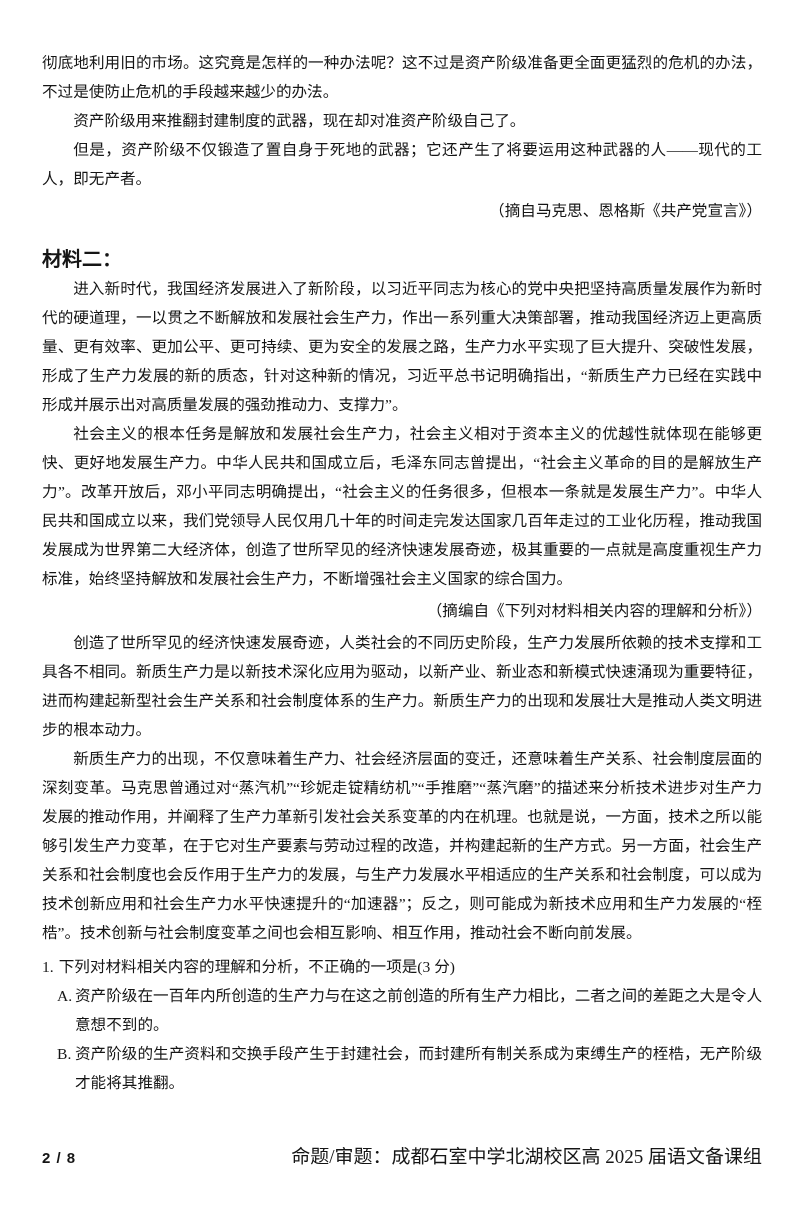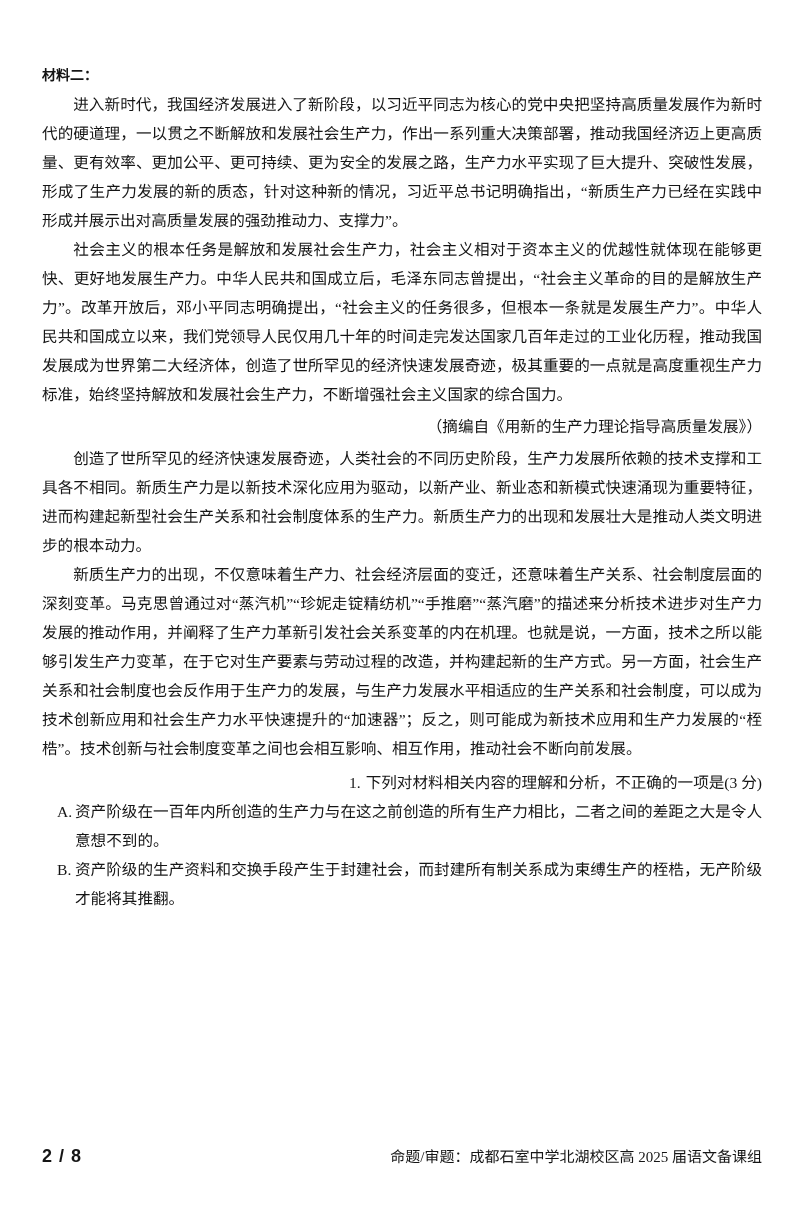--- a/index.html
+++ b/index.html
@@ -28,28 +28,28 @@
     text-align: justify;
     text-indent: 2em;
   }
   .no-indent { text-indent: 0; }
   .citation {
     text-align: right;
     margin-top: 3px;
     margin-bottom: 3px;
   }
   .mat-heading {
-    margin: 13px 0 0 0;
-    font-size: 14px;
+    margin: 20px 0 0 0;
+    font-size: 20px;
     font-weight: bold;
     line-height: 29px;
     font-family: "Liberation Sans", "DejaVu Sans", sans-serif;
   }
   .question { margin-top: 5px; }
-  .stem { text-align: right; }
+  .stem { text-align: left; }
   .stem .q-number { margin-right: 5px; }
   .option {
     position: relative;
     margin-left: 15px;
     padding-left: 18px;
     text-align: justify;
   }
   .opt-label {
     position: absolute;
     left: 0;
@@ -60,38 +60,44 @@
     left: 42px;
     right: 38px;
     top: 1142px;
     display: flex;
     justify-content: space-between;
     align-items: baseline;
   }
   .pagenum {
     font-family: "Liberation Sans", "DejaVu Sans", sans-serif;
     font-weight: bold;
-    font-size: 18px;
+    font-size: 15px;
     letter-spacing: 1px;
   }
   .credit {
-    font-size: 15px;
+    font-size: 19px;
   }
 </style>
 </head>
 <body>
 
 <div class="page">
 
+  <section>
+    <p class="para no-indent">彻底地利用旧的市场。这究竟是怎样的一种办法呢？这不过是资产阶级准备更全面更猛烈的危机的办法，不过是使防止危机的手段越来越少的办法。</p>
+    <p class="para">资产阶级用来推翻封建制度的武器，现在却对准资产阶级自己了。</p>
+    <p class="para">但是，资产阶级不仅锻造了置自身于死地的武器；它还产生了将要运用这种武器的人——现代的工人，即无产者。</p>
+    <p class="citation">（摘自马克思、恩格斯《共产党宣言》）</p>
+  </section>
 
   <section>
     <h3 class="mat-heading">材料二：</h3>
     <p class="para">进入新时代，我国经济发展进入了新阶段，以习近平同志为核心的党中央把坚持高质量发展作为新时代的硬道理，一以贯之不断解放和发展社会生产力，作出一系列重大决策部署，推动我国经济迈上更高质量、更有效率、更加公平、更可持续、更为安全的发展之路，生产力水平实现了巨大提升、突破性发展，形成了生产力发展的新的质态，针对这种新的情况，习近平总书记明确指出，“新质生产力已经在实践中形成并展示出对高质量发展的强劲推动力、支撑力”。</p>
     <p class="para">社会主义的根本任务是解放和发展社会生产力，社会主义相对于资本主义的优越性就体现在能够更快、更好地发展生产力。中华人民共和国成立后，毛泽东同志曾提出，“社会主义革命的目的是解放生产力”。改革开放后，邓小平同志明确提出，“社会主义的任务很多，但根本一条就是发展生产力”。中华人民共和国成立以来，我们党领导人民仅用几十年的时间走完发达国家几百年走过的工业化历程，推动我国发展成为世界第二大经济体，创造了世所罕见的经济快速发展奇迹，极其重要的一点就是高度重视生产力标准，始终坚持解放和发展社会生产力，不断增强社会主义国家的综合国力。</p>
-    <p class="citation">（摘编自《用新的生产力理论指导高质量发展》）</p>
+    <p class="citation">（摘编自《下列对材料相关内容的理解和分析》）</p>
   </section>
 
   <section>
     <p class="para">创造了世所罕见的经济快速发展奇迹，人类社会的不同历史阶段，生产力发展所依赖的技术支撑和工具各不相同。新质生产力是以新技术深化应用为驱动，以新产业、新业态和新模式快速涌现为重要特征，进而构建起新型社会生产关系和社会制度体系的生产力。新质生产力的出现和发展壮大是推动人类文明进步的根本动力。</p>
     <p class="para">新质生产力的出现，不仅意味着生产力、社会经济层面的变迁，还意味着生产关系、社会制度层面的深刻变革。马克思曾通过对“蒸汽机”“珍妮走锭精纺机”“手推磨”“蒸汽磨”的描述来分析技术进步对生产力发展的推动作用，并阐释了生产力革新引发社会关系变革的内在机理。也就是说，一方面，技术之所以能够引发生产力变革，在于它对生产要素与劳动过程的改造，并构建起新的生产方式。另一方面，社会生产关系和社会制度也会反作用于生产力的发展，与生产力发展水平相适应的生产关系和社会制度，可以成为技术创新应用和社会生产力水平快速提升的“加速器”；反之，则可能成为新技术应用和生产力发展的“桎梏”。技术创新与社会制度变革之间也会相互影响、相互作用，推动社会不断向前发展。</p>
   </section>
 
   <div class="question">
     <div class="stem">
       <span class="q-number">1.</span><span>下列对材料相关内容的理解和分析，不正确的一项是(3 分)</span>

